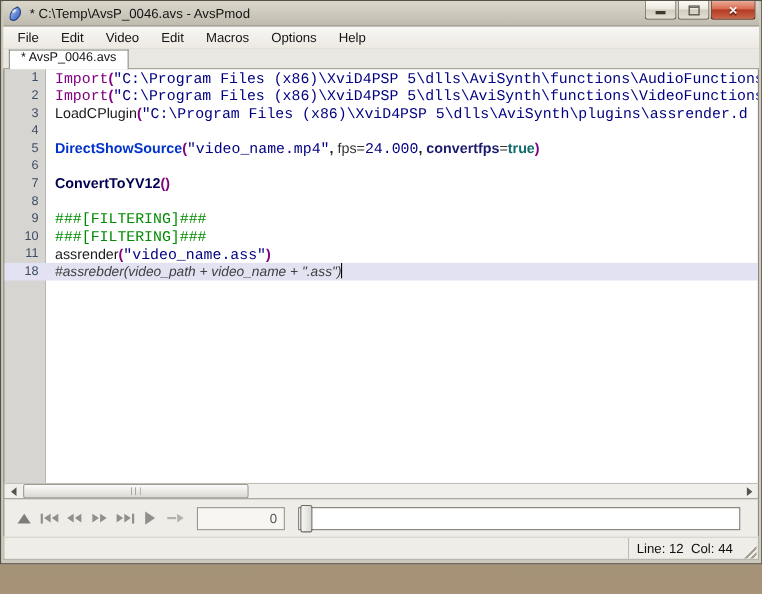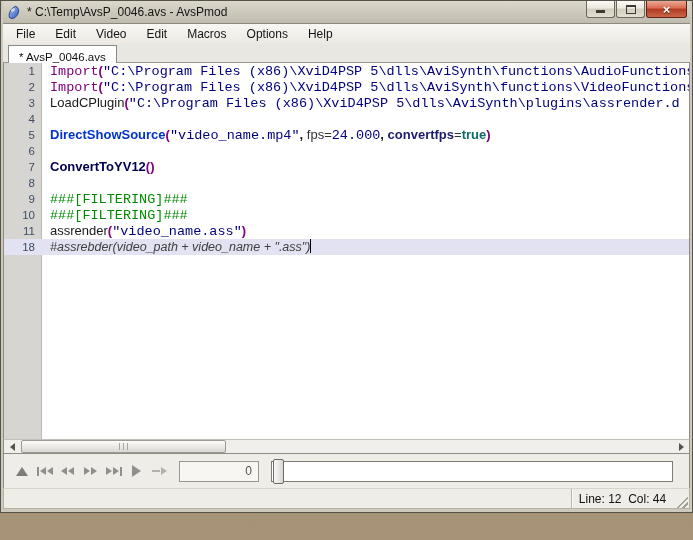--- a/index.html
+++ b/index.html
@@ -53,21 +53,21 @@
   .tabbar {
     height: 19px; flex: 0 0 19px;
     background: #e9e7e1;
     border-bottom: 1px solid #98948a;
     display: flex; align-items: flex-end; padding-left: 5px;
   }
   .tab {
     background: #ffffff;
     border: 1px solid #8a8a84; border-bottom: none;
     height: 18px; padding: 0 10px;
-    display: flex; align-items: flex-end;
+    display: flex; align-items: flex-start;
     font-size: 11.5px; color: #111;
     position: relative; top: 1px; z-index: 2;
   }
   
   .editor {
     flex: 1 1 auto; overflow: hidden; position: relative;
     border-left: 1px solid #8e8b82; border-right: 1px solid #8e8b82;
     background: linear-gradient(to right, #d7d5d1 0px, #d7d5d1 37px, #b9b7b3 37px, #b9b7b3 38px, #ffffff 38px);
   }
   .line { display: flex; height: 16px; line-height: 16px; }

